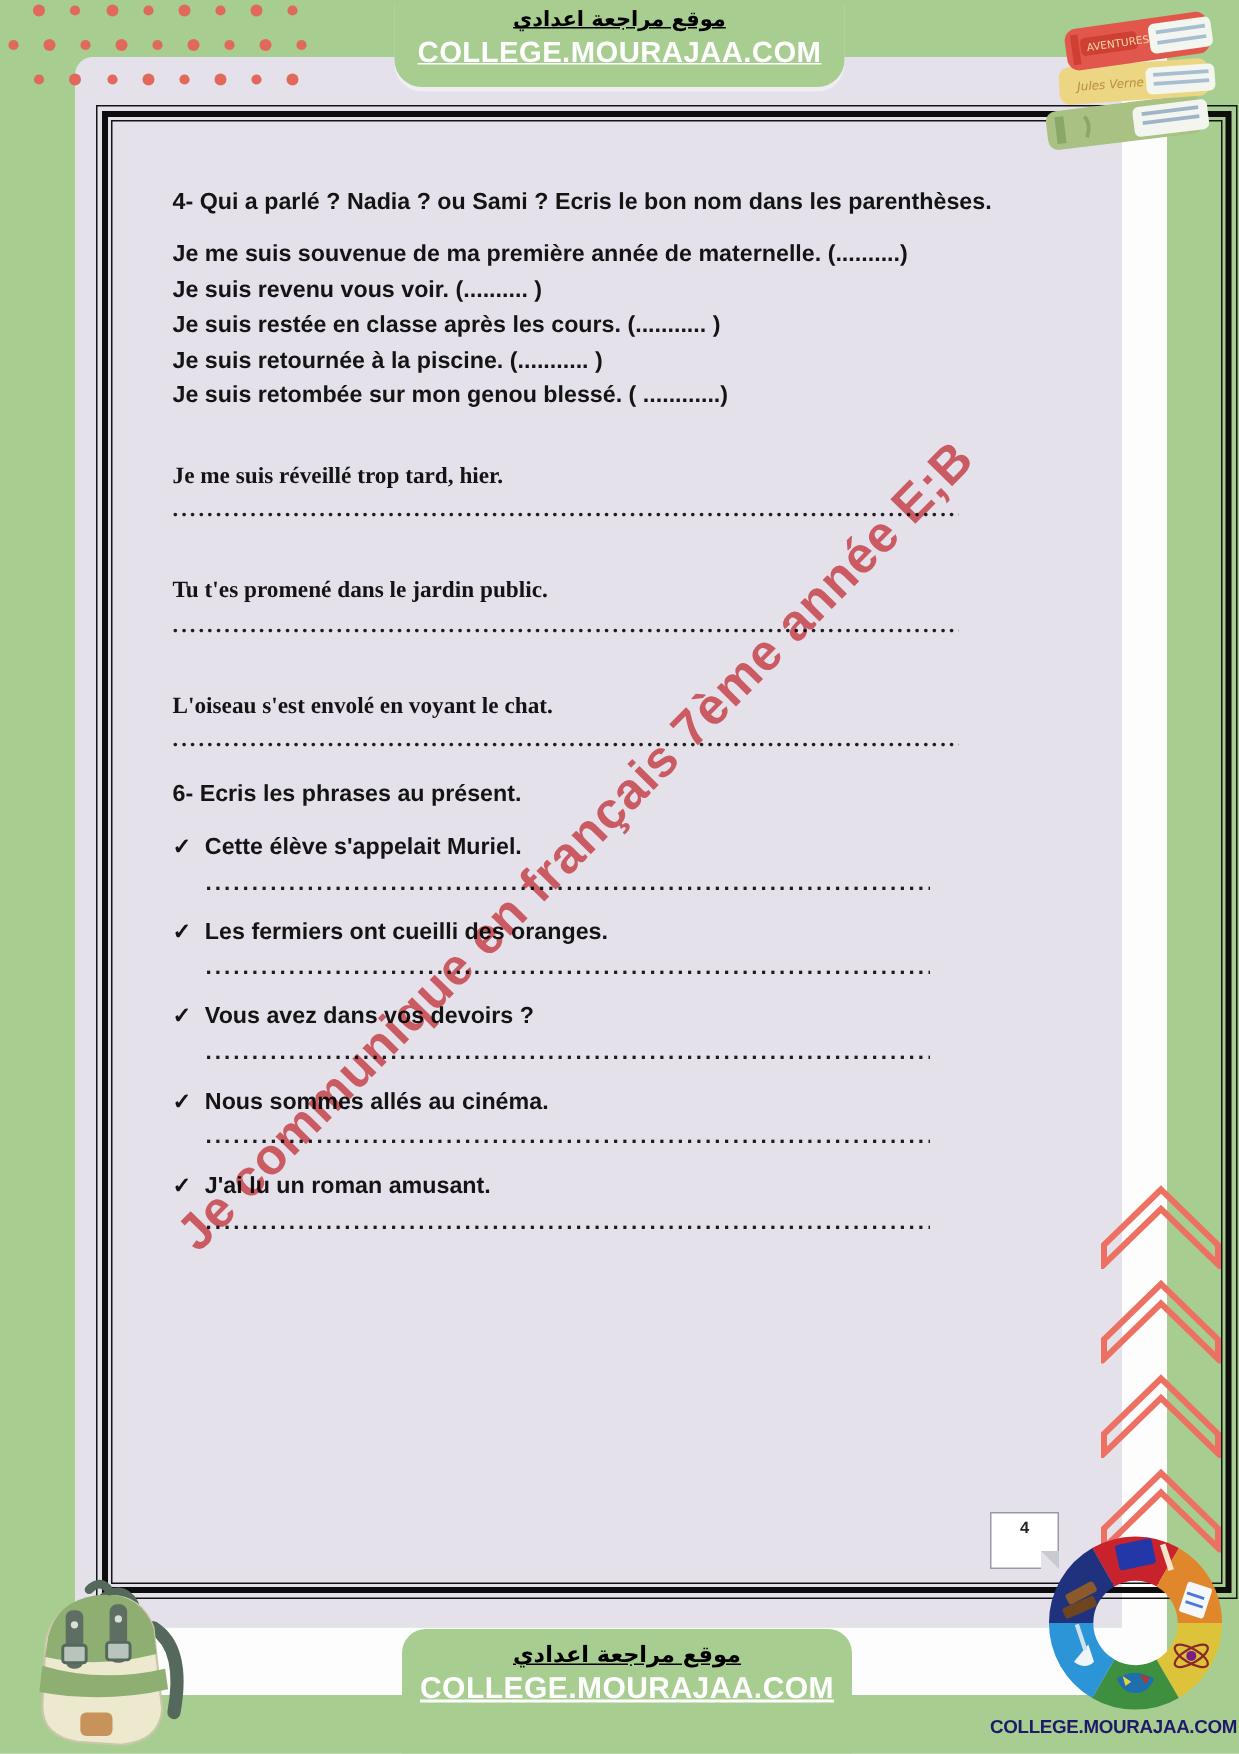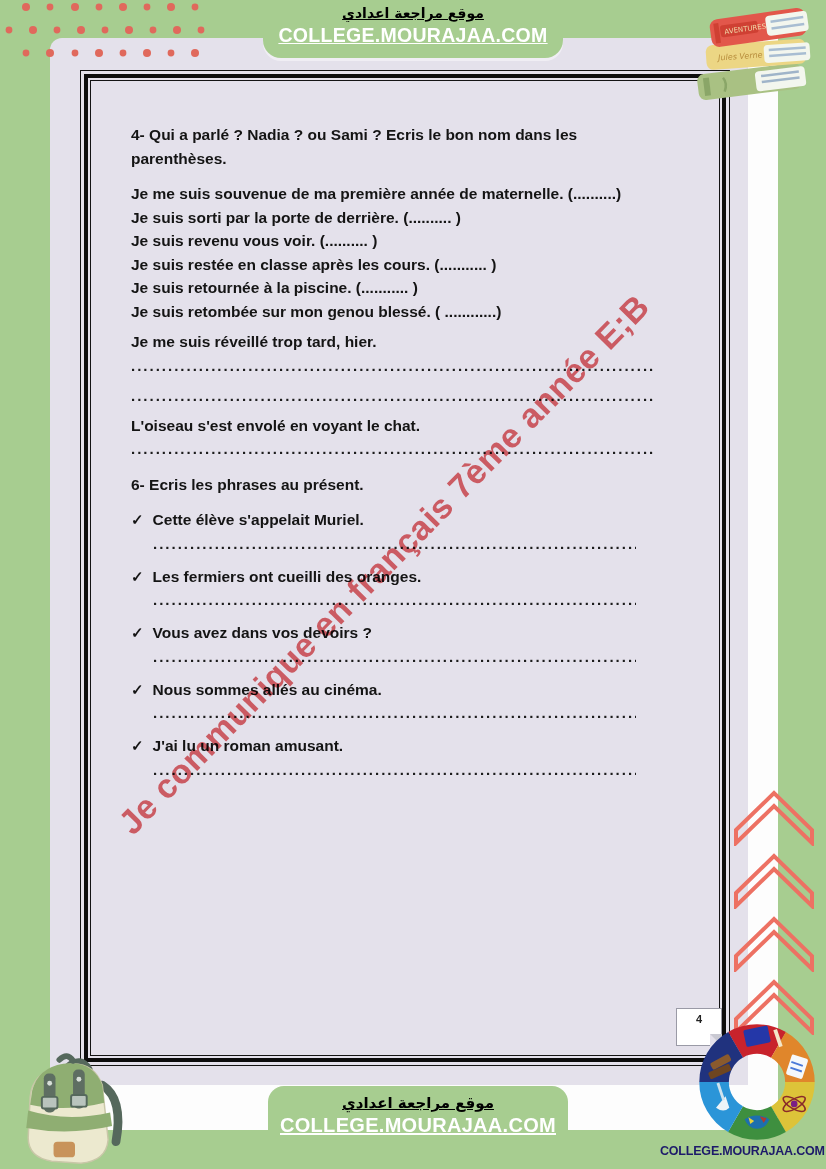--- a/index.html
+++ b/index.html
@@ -7,32 +7,32 @@
   body { font-family:"Liberation Sans", sans-serif; background:#a7cd90; overflow:hidden; }
   .stage { position:relative; width:826px; height:1169px; background:#a7cd90; }
 
   
   .page { position:absolute; left:50px; top:38px; width:698px; height:1047px;
           background:#e4e1eb; border-radius:12px 0 0 0; }
   .white-strip-v { position:absolute; left:748px; top:38px; width:30px; height:1092px; background:#fdfdfd; }
   .white-band-h { position:absolute; left:50px; top:1085px; width:728px; height:45px; background:#fdfdfd; }
 
   
-  .frame { position:absolute; left:80px; top:70px; width:650px; height:996px;
+  .frame { position:absolute; left:64px; top:70px; width:761px; height:996px;
            border:1px solid #141414; padding:3px; }
   .frame-mid { width:100%; height:100%; border:4px solid #0d0d0d; padding:2px; }
   .frame-in { width:100%; height:100%; border:1px solid #141414; position:relative; }
 
   .content { padding:42px 56px 0 40px; color:#141414; font-weight:bold; font-size:15.5px; }
   .sec-title { line-height:24px; margin-bottom:11px; }
   .sent { line-height:23.5px; }
   .spaced { margin-top:13px; }
   .dotline { font-size:15px; letter-spacing:2px; line-height:23px; height:23px;
              white-space:nowrap; overflow:hidden; max-width:524px; color:#1c1c1c; }
-  .sec5-block { margin-top:7px; }
+  .sec5-block { margin-top:30px;font-family:Liberation Serif, serif; }
   .sec6-item { margin-top:10px; }
   .check-row { display:flex; gap:9px; line-height:23.5px; }
   .check { font-size:15px; }
   .indent { padding-left:22px; max-width:505px; }
 
   
   .pagenote { position:absolute; left:585px; top:927px; width:46px; height:38px;
               background:#fff; border:1px solid #9a9aa6; text-align:center;
               font-size:11px; font-weight:bold; color:#222; padding-top:4px; }
   .pagenote::after { content:""; position:absolute; right:-1px; bottom:-1px; width:0; height:0;
@@ -77,31 +77,31 @@
   <div class="white-strip-v"></div>
   <div class="white-band-h"></div>
 
   <div class="frame">
    <div class="frame-mid">
     <div class="frame-in">
       <div class="content">
 
         <div class="sec-title">4- Qui a parlé ? Nadia ? ou Sami ? Ecris le bon nom dans les parenthèses.</div>
         <div class="sent">Je me suis souvenue de ma première année de maternelle. (..........)</div>
-        <div class="sent">Je suis sorti par la porte de derrière. (.......... )</div>
         <div class="sent">Je suis revenu vous voir. (.......... )</div>
         <div class="sent">Je suis restée en classe après les cours. (........... )</div>
         <div class="sent">Je suis retournée à la piscine. (........... )</div>
         <div class="sent">Je suis retombée sur mon genou blessé. ( ............)</div>
 
         <div class="sec5-block">
           <div class="sent">Je me suis réveillé trop tard, hier.</div>
           <div class="dotline">........................................................................................................................</div>
         </div>
         <div class="sec5-block">
+          <div class="sent">Tu t'es promené dans le jardin public.</div>
           <div class="dotline">........................................................................................................................</div>
         </div>
         <div class="sec5-block">
           <div class="sent">L'oiseau s'est envolé en voyant le chat.</div>
           <div class="dotline">........................................................................................................................</div>
         </div>
 
         <div class="sec-title spaced">6- Ecris  les phrases au présent.</div>
 
         <div class="sec6-item">

